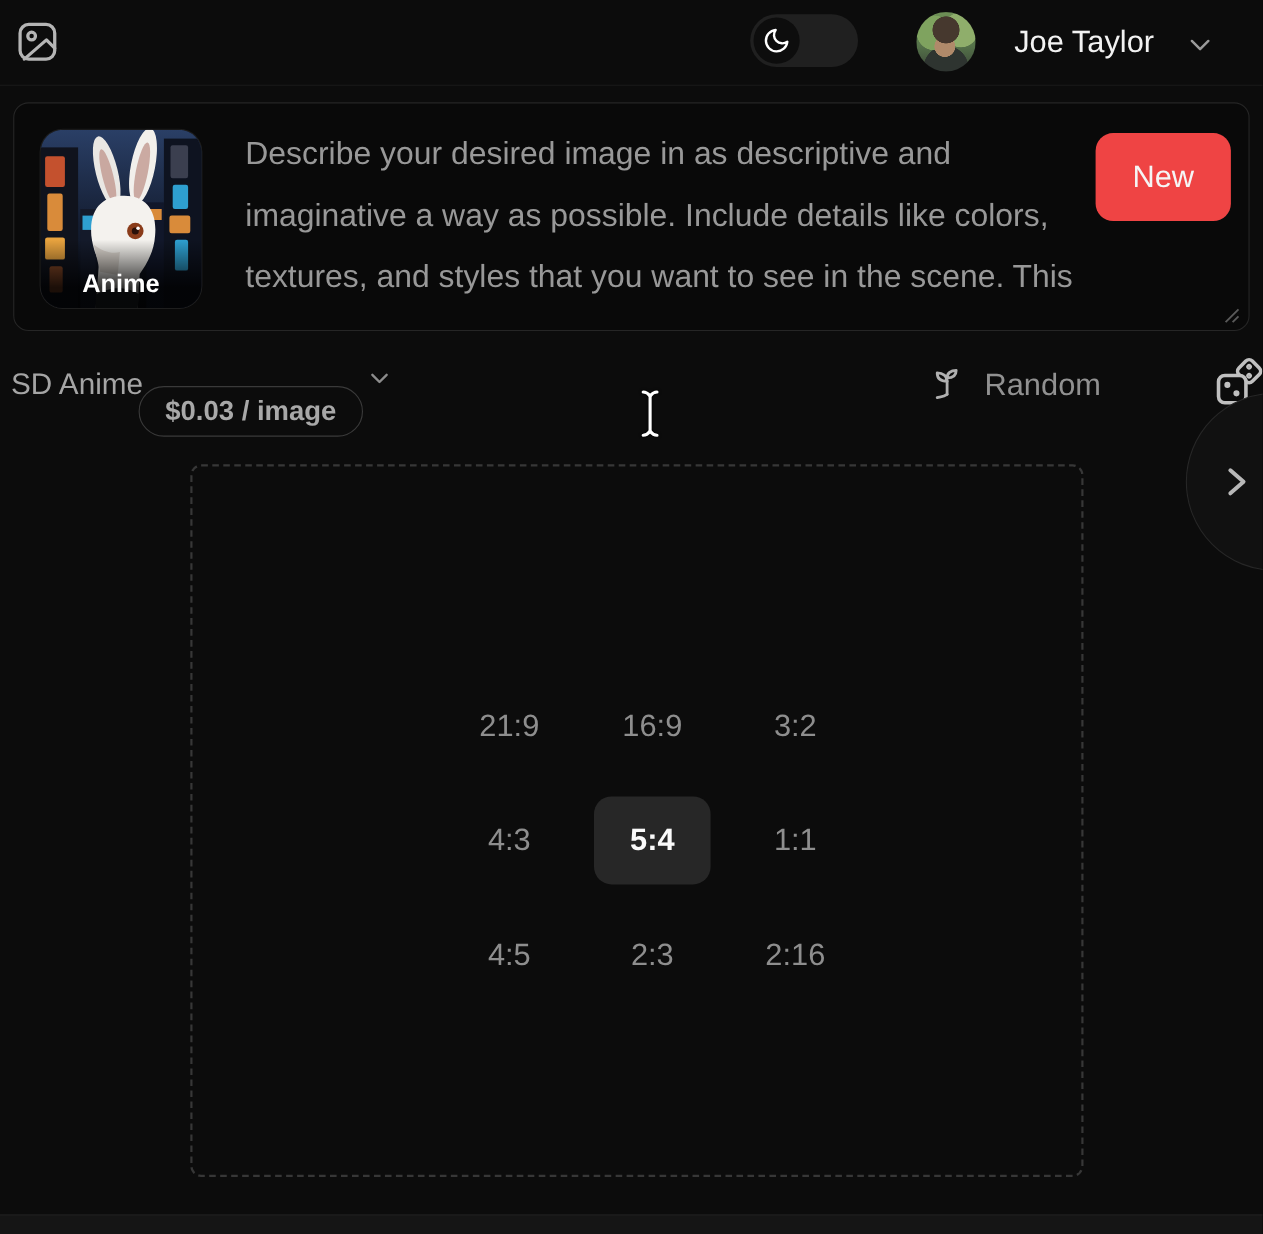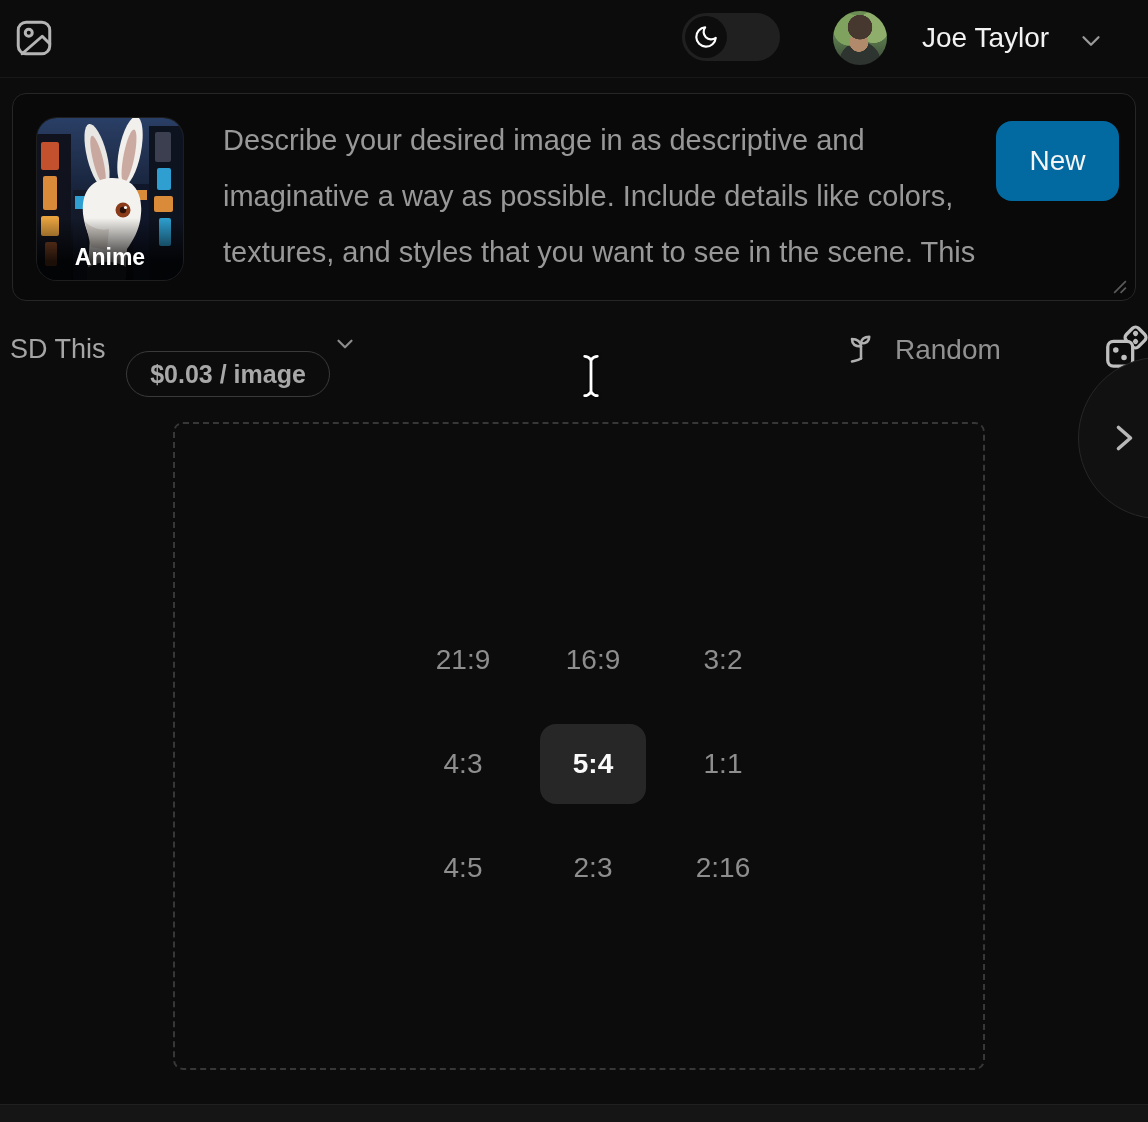--- a/index.html
+++ b/index.html
@@ -32,21 +32,21 @@
                  overflow:hidden; cursor:pointer; box-shadow:0 0 0 1px #1e1e1e; }
   .style-thumb svg { display:block; }
   .thumb-label { position:absolute; left:0; bottom:0; width:100%; padding:26px 0 9px;
                  background:linear-gradient(180deg, rgba(0,0,0,0) 0%, rgba(0,0,0,.8) 70%);
                  text-align:center; font-size:23px; font-weight:700; color:#ffffff; }
   .prompt-input { position:absolute; left:210px; top:18px; width:762px; height:182px;
                   background:transparent; border:none; outline:none; resize:none; overflow:hidden;
                   font-family:"Liberation Sans", sans-serif; font-size:29px; line-height:56px; color:#d8d8d8; }
   .prompt-input::placeholder { color:#989898; opacity:1; }
   .new-btn { position:absolute; right:16px; top:27px; width:123px; height:80px; border-radius:16px;
-             background:#0369a1; border:none; color:#f5f5f5; font-family:"Liberation Sans", sans-serif;
+             background:#ef4444; border:none; color:#f5f5f5; font-family:"Liberation Sans", sans-serif;
              font-size:28px; font-weight:500; cursor:pointer; }
   .resize-handle { position:absolute; right:7px; bottom:5px; width:17px; height:17px; cursor:nwse-resize; }
   .ibeam-cursor { position:absolute; left:566px; top:260px; width:24px; height:44px; pointer-events:none;
                   filter:drop-shadow(0 0 1.5px #000); }
 
   
   .model-label { position:absolute; left:10px; top:334px; font-size:27px; color:#a5a5a5; }
   .price-pill { position:absolute; left:126px; top:327px; width:204px; height:46px; border-radius:23px;
                 border:1.5px solid #3a3a3a; background:transparent; display:flex; align-items:center;
                 justify-content:center; cursor:pointer;margin-top:24px; }
@@ -156,21 +156,21 @@
 
     <span class="ibeam-cursor">
       <svg viewBox="0 0 14 28" width="24" height="44" fill="none" stroke="#ffffff" stroke-width="1.8" stroke-linecap="round" stroke-linejoin="round">
         <path d="M3 1.5 C4.5 1.5 6 2.5 7 3.8 C8 2.5 9.5 1.5 11 1.5"></path>
         <path d="M7 3.8 V24.2"></path>
         <path d="M3 26.5 C4.5 26.5 6 25.5 7 24.2 C8 25.5 9.5 26.5 11 26.5"></path>
       </svg>
     </span>
   </div>
 
-  <span class="model-label">SD This</span>
+  <span class="model-label">SD Anime</span>
 
   <div class="price-pill">
     <span>$0.03 / image</span>
   </div>
 
   <span class="model-chevron">
     <svg viewBox="0 0 24 24" width="26" height="26" fill="none" stroke="#8c8c8c" stroke-width="2" stroke-linecap="round" stroke-linejoin="round">
       <path d="M6 9l6 6 6-6"></path>
     </svg>
   </span>

